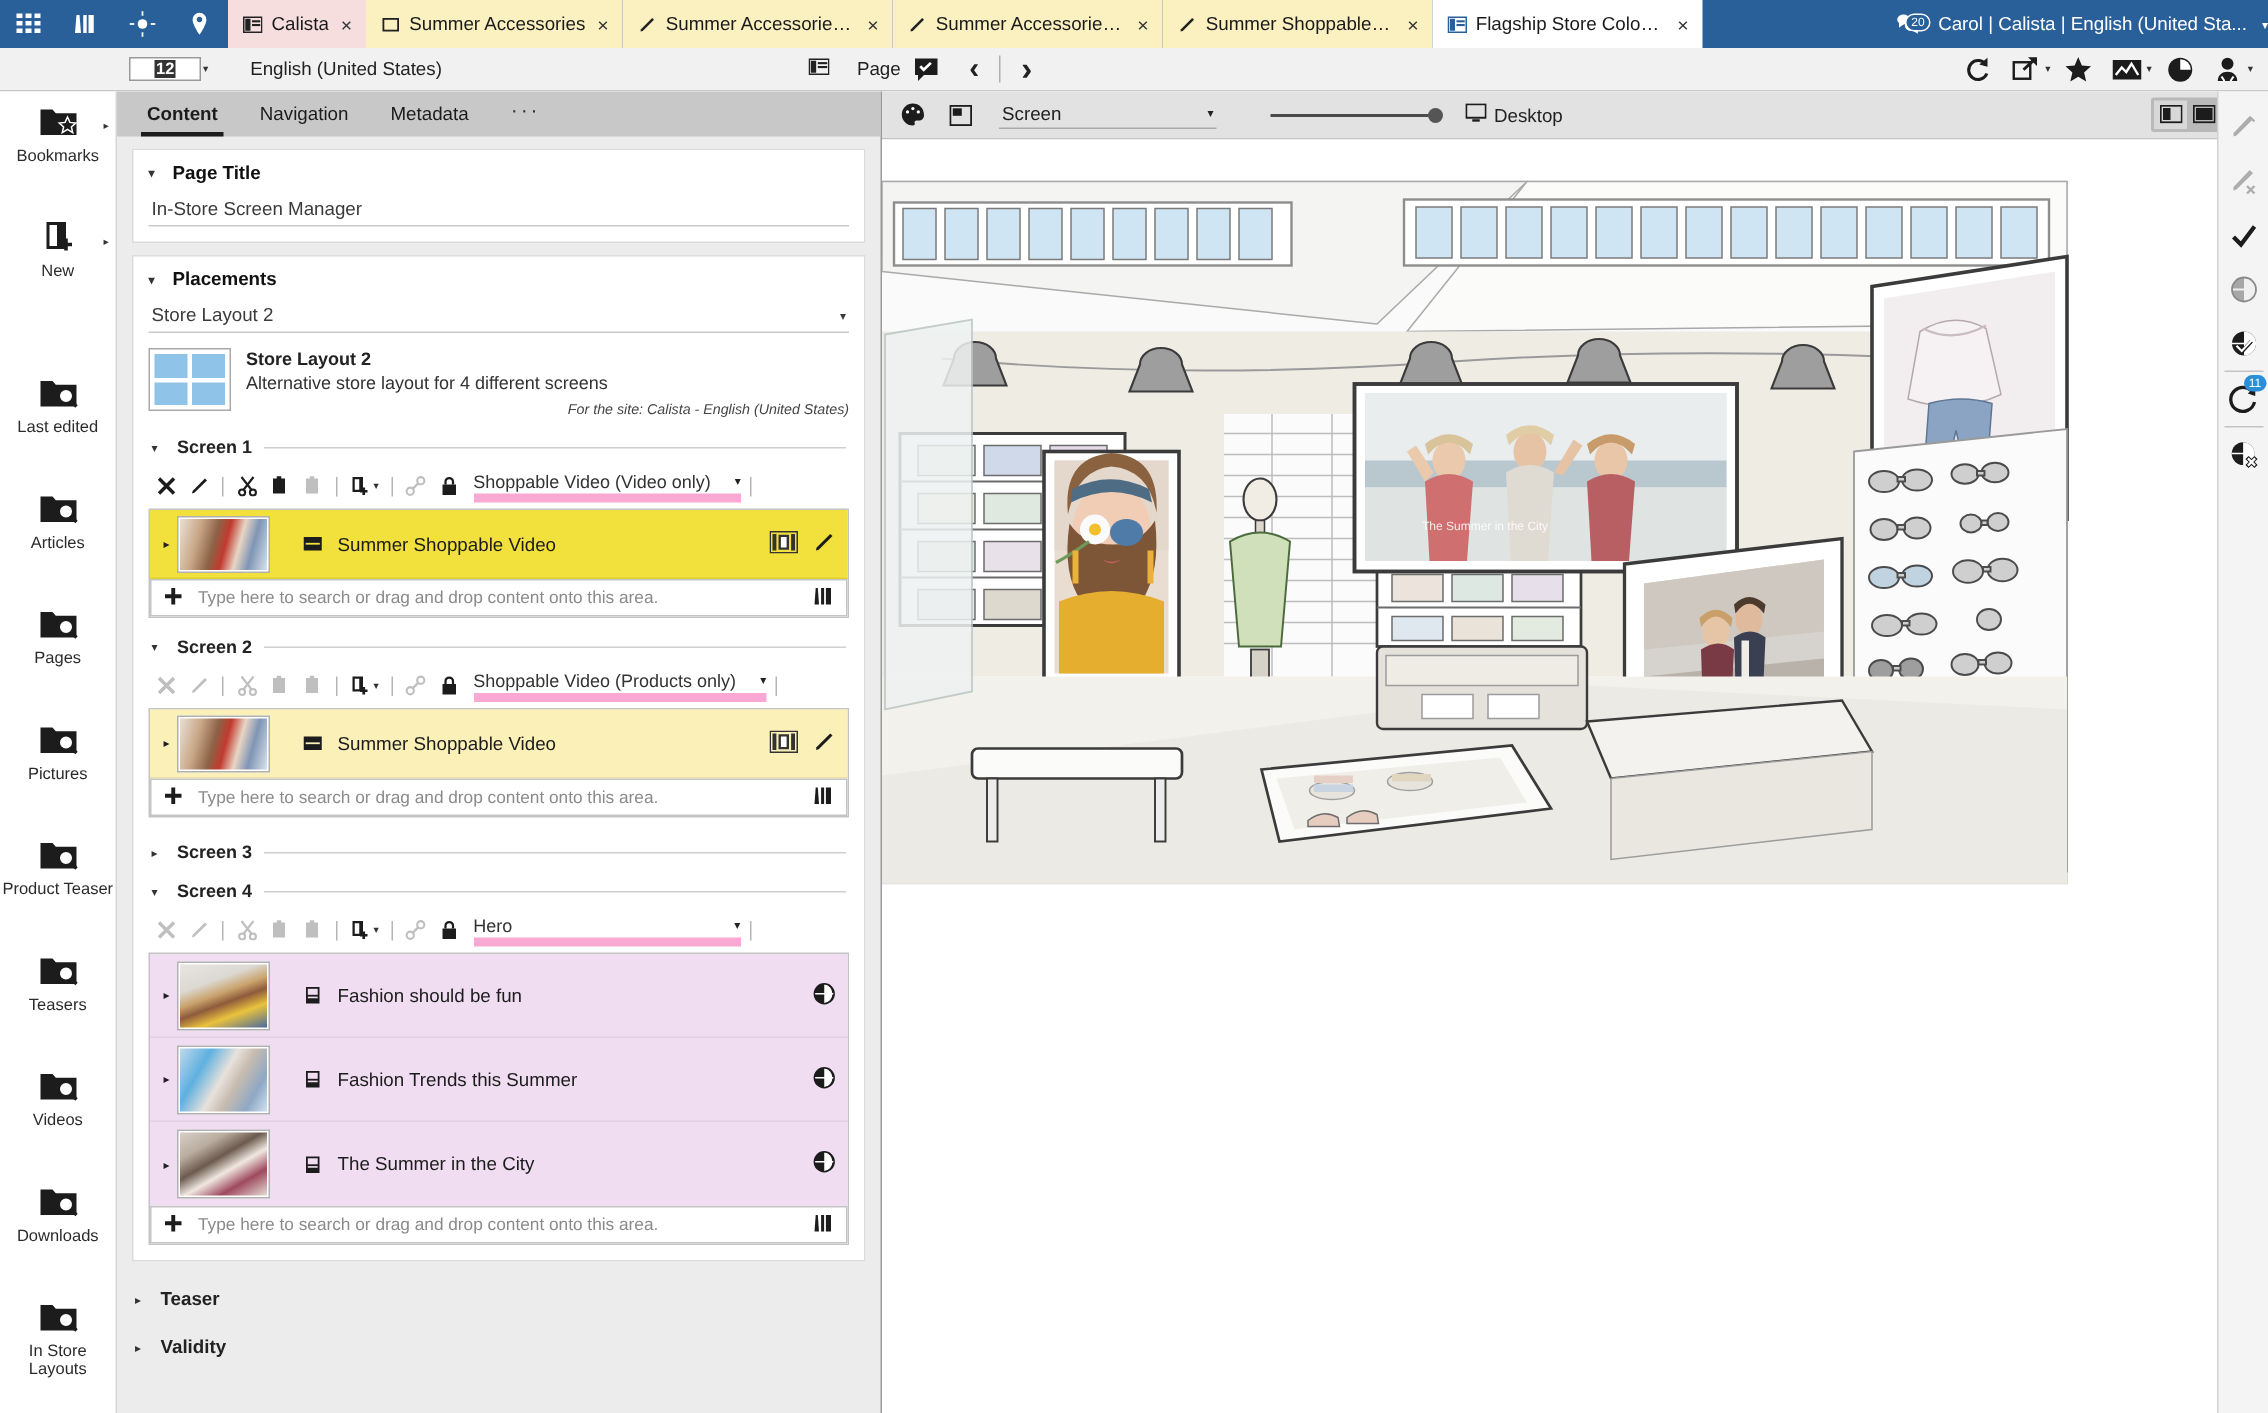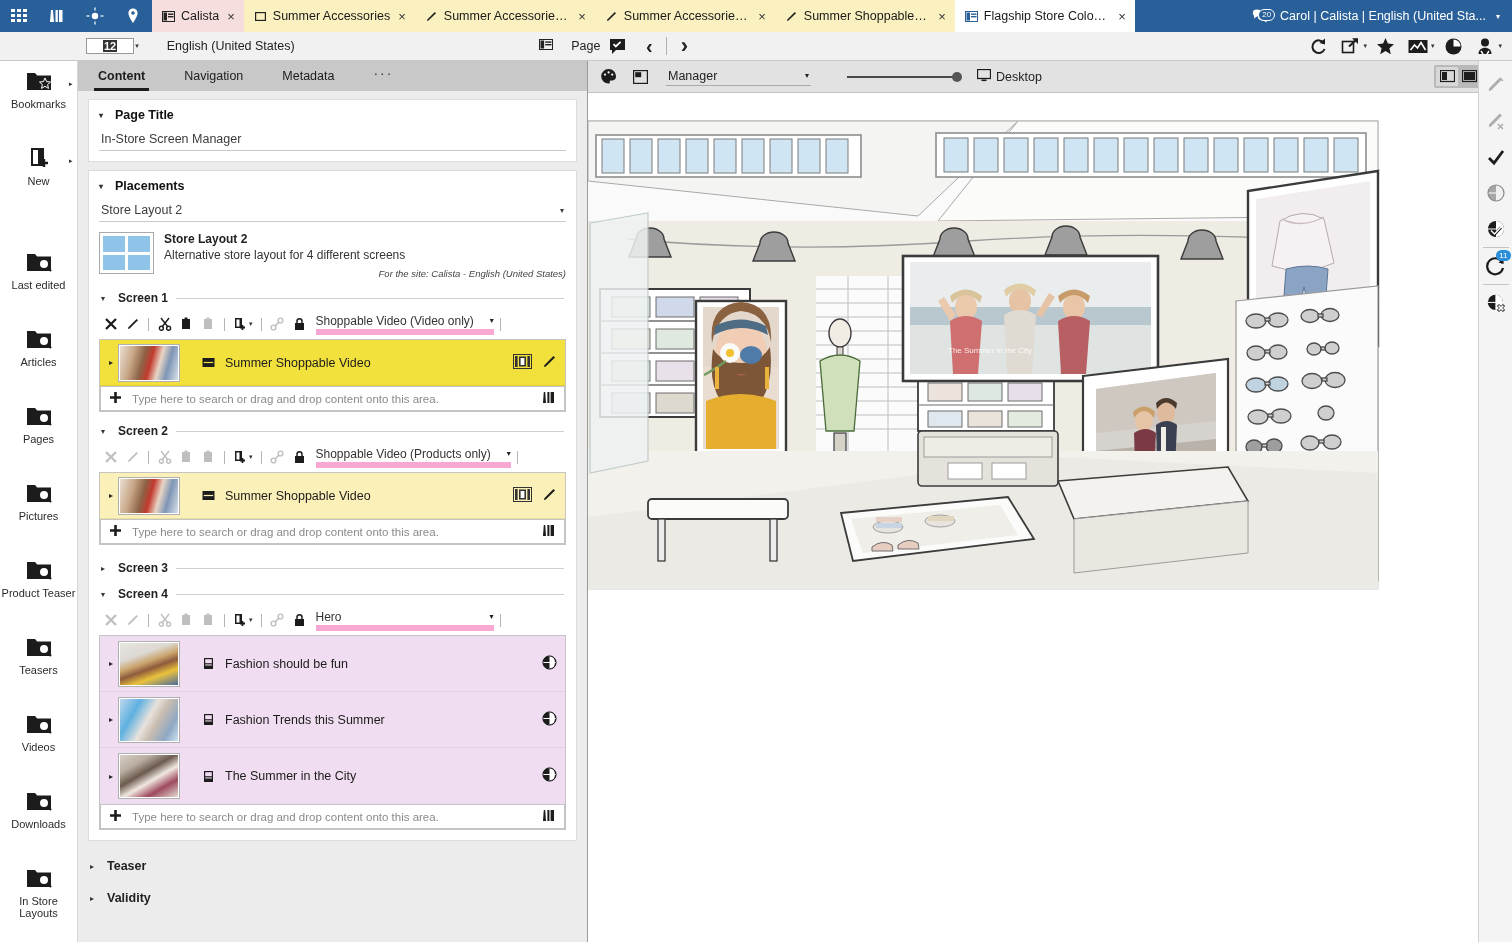--- a/index.html
+++ b/index.html
@@ -29,21 +29,21 @@
     cursor: pointer; max-width: 180px;
   }
   .tab .tlabel { overflow: hidden; text-overflow: ellipsis; }
   .tab .tclose { font-size: 13px; color: #333; padding-left: 2px; }
   .tab.pink { background: #f6dede; }
   .tab.yellow { background: #faf0c0; }
   .tab.white { background: #ffffff; }
   .tab-ico { width: 13px; height: 13px; flex: 0 0 13px; }
   #userzone {
     margin-left: auto; display: flex; align-items: center; gap: 10px;
-    padding-right: 12px; color: #fff; font-size: 12.5px;
+    color: #fff; font-size: 12.5px;
   }
   .badge {
     position: absolute; top: 3px; right: -5px;
     background: #2a6099; border: 1px solid #fff; border-radius: 8px;
     font-size: 8px; line-height: 10px; padding: 0 3px; color: #fff;
   }
   
   #toolbar2 {
     position: absolute; left: 0; top: 32px; width: 1512px; height: 29px;
     background: #f1f1f1; border-bottom: 1px solid #c8c8c8;
@@ -82,21 +82,21 @@
     position: relative; cursor: pointer;
   }
   
   #formpanel {
     position: absolute; left: 78px; top: 61px; width: 510px; height: 881px;
     background: #ececec; border-right: 1px solid #9a9a9a;
     overflow: hidden;
   }
   #tabsrow {
     height: 30px; background: #c8c8c8; display: flex; align-items: stretch;
-    padding-left: 8px; gap: 15px;
+    padding-left: 8px; gap: 4px;
   }
   .ftab {
     display: flex; align-items: center; padding: 0 12px; font-size: 12.5px;
     color: #1c1c1c; cursor: pointer; position: relative;
   }
   .ftab.active { font-weight: bold; }
   .ftab.active::after {
     content: ""; position: absolute; left: 8px; right: 8px; bottom: 0; height: 3px; background: #1c1c1c;
   }
   .ftab.dots { letter-spacing: 2px; color: #333; font-size: 14px; padding-bottom:6px;}
@@ -954,21 +954,21 @@
           <circle cx="12.2" cy="6.6" r="1.1" fill="#fff"></circle>
         </svg>
     </div>
     <div class="pv-ico">
       <svg width="15" height="14" viewBox="0 0 15 14">
           <rect x="0.5" y="0.5" width="14" height="13" fill="none" stroke="#1c1c1c" stroke-width="1.4"></rect>
           <rect x="2.2" y="2.2" width="6" height="5" fill="#1c1c1c"></rect>
         </svg>
     </div>
     <div id="devsel">
-      <span>Manager</span>
+      <span>Screen</span>
       <span class="dc">▾</span>
     </div>
     <div id="zoomwrap">
       <div id="zoomtrack">
         <div id="zoomknob"></div>
       </div>
     </div>
     <div id="devlabel">
       <span><svg width="14" height="13" viewBox="0 0 14 13">
             <rect x="0.5" y="0.5" width="13" height="9" fill="none" stroke="#1c1c1c" stroke-width="1.3"></rect>

